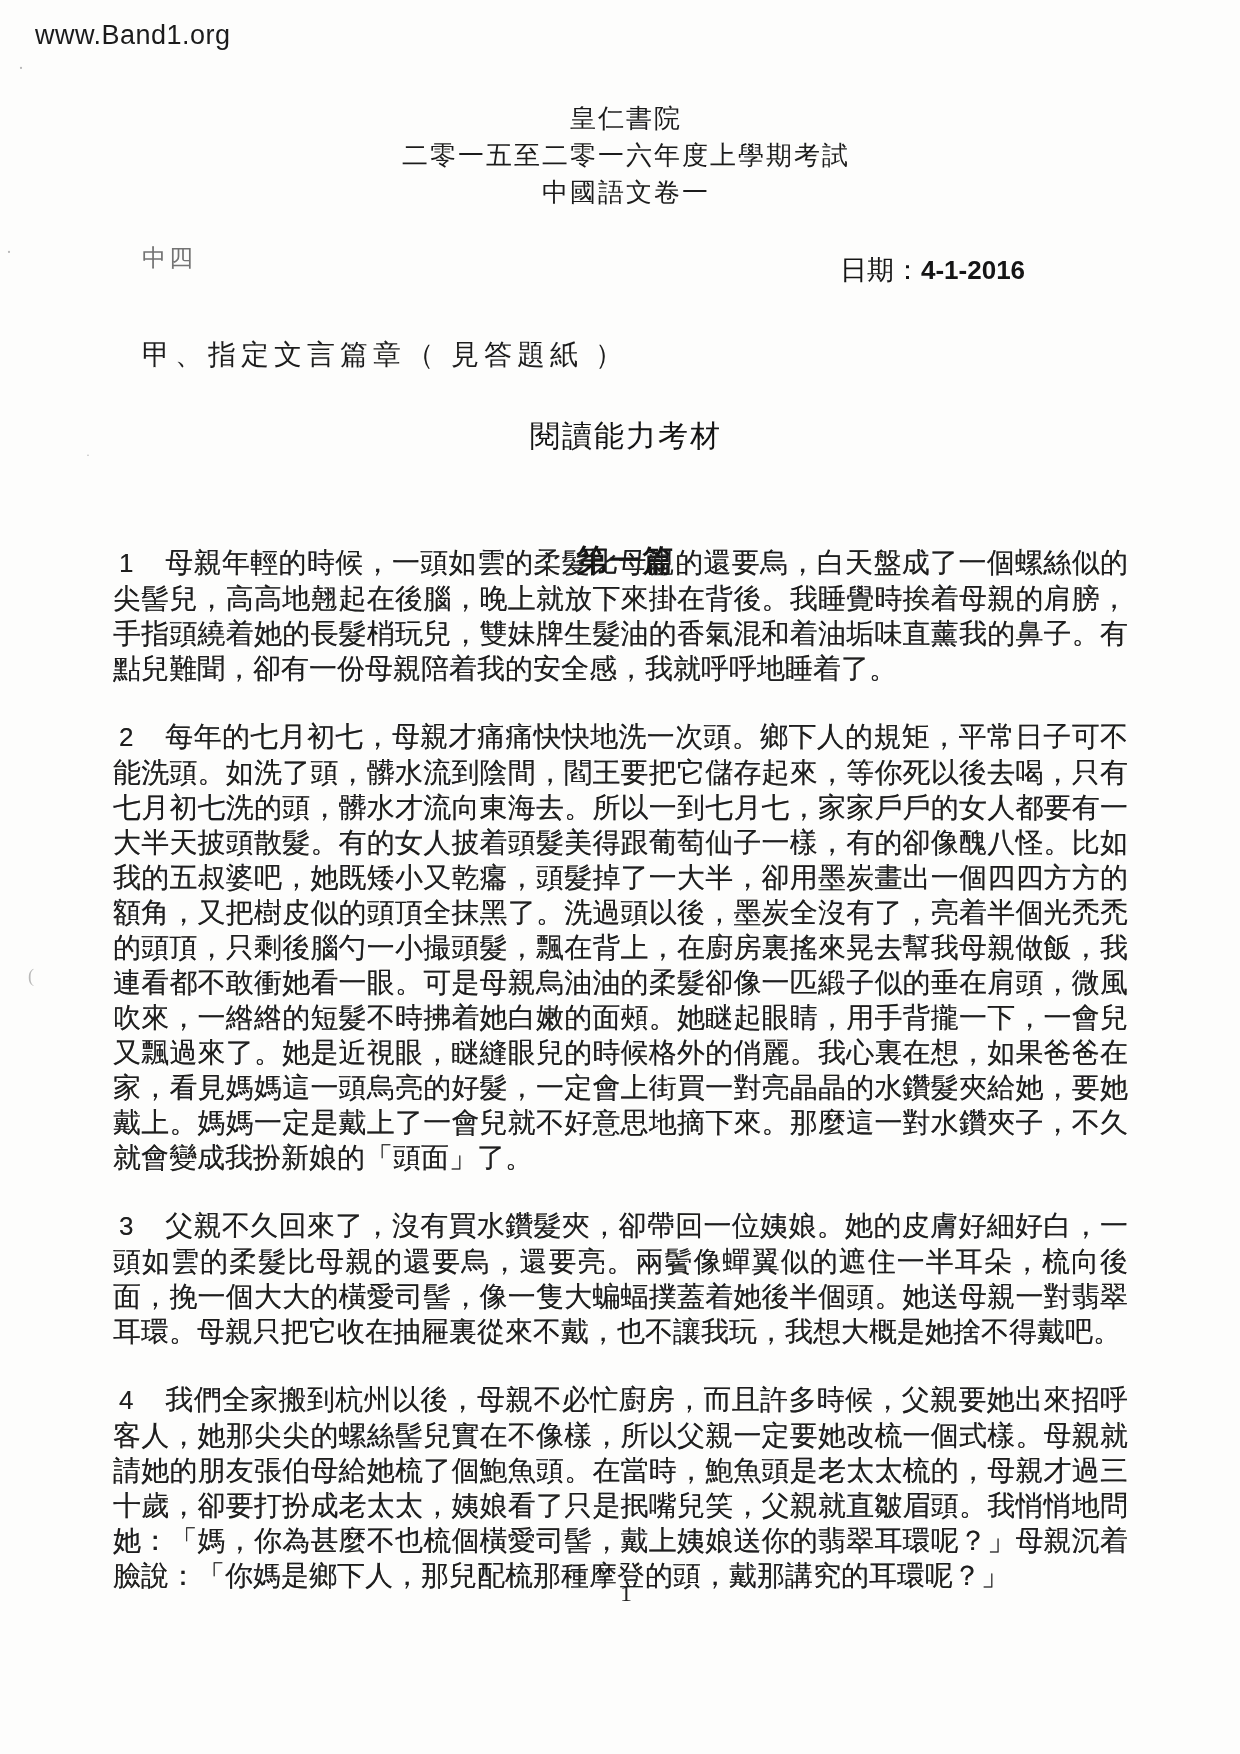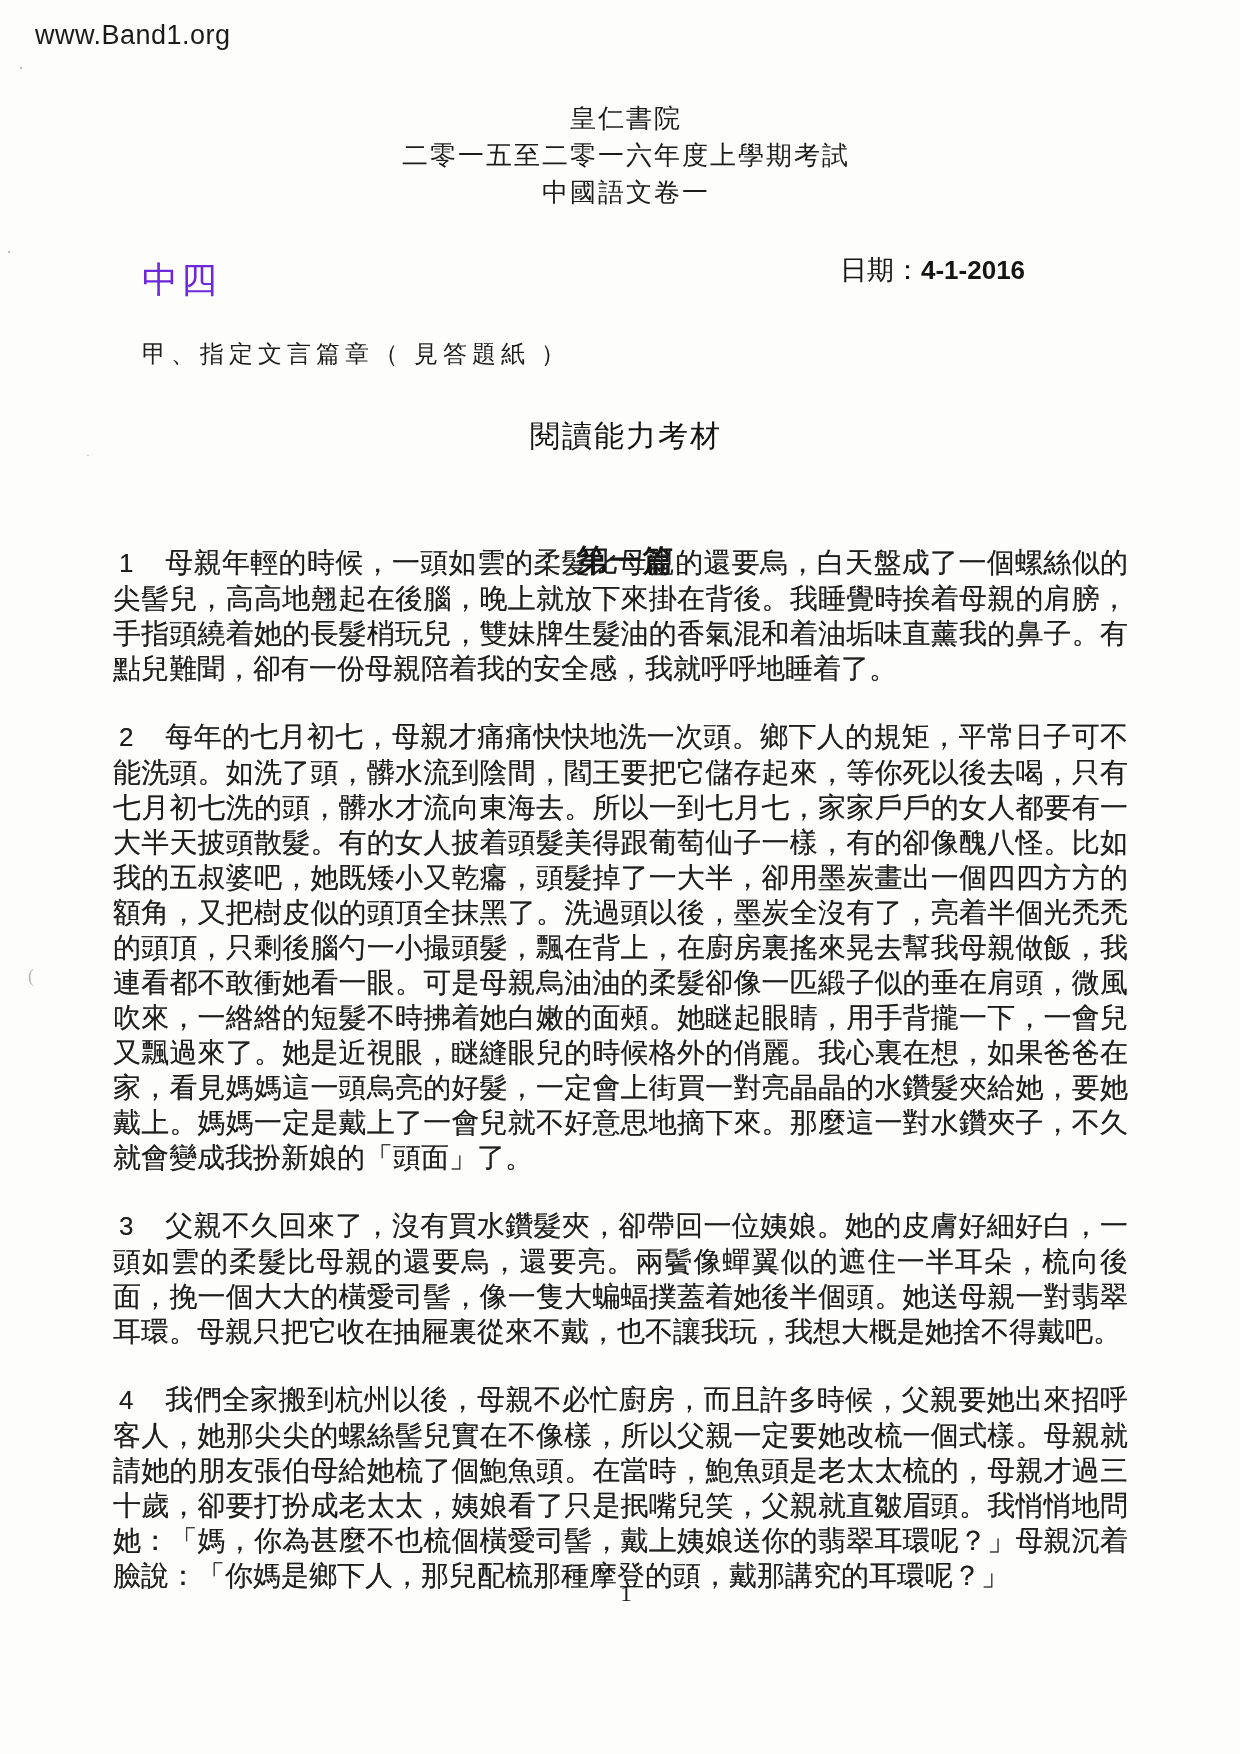--- a/index.html
+++ b/index.html
@@ -36,24 +36,24 @@
   }
   .title-line {
     font-size: 26px;
     line-height: 37px;
     letter-spacing: 2px;
     color: #1c1c1c;
   }
   .meta-class {
     position: absolute;
     left: 142px;
-    top: 256px;
-    font-size: 36px;
+    top: 242px;
+    font-size: 24px;
     letter-spacing: 3px;
-    color: #6d28d9;
+    color: #737373;
   }
   .meta-datetime {
     position: absolute;
     left: 840px;
     top: 250px;
     font-size: 27px;
     color: #151515;
   }
   .meta-line {
     line-height: 41px;
@@ -62,21 +62,21 @@
   .meta-value {
     font-family: "Liberation Sans", "DejaVu Sans", sans-serif;
     font-weight: bold;
     font-size: 26px;
     letter-spacing: 0;
   }
   .instructions {
     position: absolute;
     left: 142px;
     top: 334px;
-    font-size: 24px;
+    font-size: 28px;
     letter-spacing: 5px;
     color: #1d1d1d;
   }
   .instr-line {
     line-height: 41px;
     white-space: nowrap;
   }
   .material-heading {
     position: absolute;
     top: 416px;

